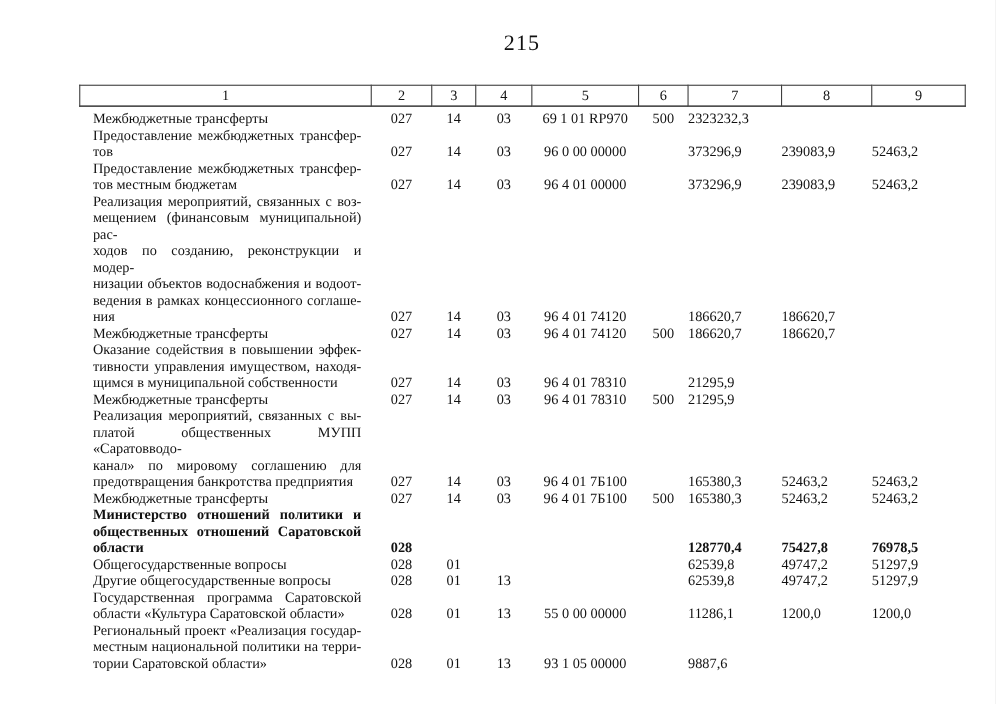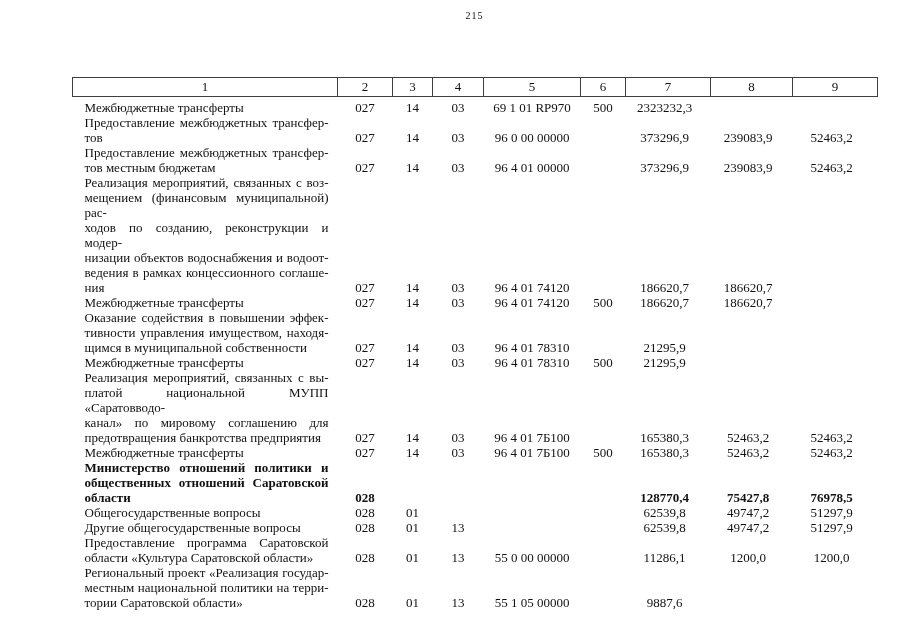--- a/index.html
+++ b/index.html
@@ -5,22 +5,22 @@
   html,body{margin:0;padding:0;background:#e9e9e9;}
   .page{
     position:relative;
     width:905px;height:640px;
     background:#ffffff;
     font-family:"Liberation Serif","DejaVu Serif",serif;
     color:#111;
     overflow:hidden;
   }
   .page-num{
-    position:absolute;top:10px;left:72px;width:805px;
-    text-align:center;font-size:10px;letter-spacing:1px;
+    position:absolute;top:28px;left:72px;width:805px;
+    text-align:center;font-size:20px;letter-spacing:1px;
   }
   .table-wrap{position:absolute;left:72px;top:77px;}
   table.budget{
     border-collapse:collapse;table-layout:fixed;width:805px;
     font-size:13px;line-height:15px;
   }
   table.budget thead th{
     border:1.5px solid #3f3f3f;
     font-weight:normal;
     padding:1px 0 2px 0;
@@ -29,21 +29,21 @@
   }
   table.budget tbody td{
     vertical-align:bottom;
     padding:0;
   }
   table.budget tbody tr:first-child td{padding-top:3px;}
   td.c1{text-align:left;padding-left:12px !important;padding-right:9px !important;}
   td.c1 .jline{text-align:justify;text-align-last:justify;-moz-text-align-last:justify;}
   td.c1 .lline{text-align:left;}
   td.c2,td.c3,td.c4,td.c5,td.c6{text-align:center;}
-  td.c7,td.c8,td.c9{text-align:center;padding-right:7px !important;}
+  td.c7,td.c8,td.c9{text-align:left;padding-right:7px !important;}
   tr.bold td{font-weight:bold;}
 </style>
 </head>
 <body>
 
 <div class="page">
   <div class="page-num">215</div>
 
   <div class="table-wrap">
     <table class="budget">
@@ -168,21 +168,21 @@
             <td class="c4">03</td>
             <td class="c5">96 4 01 78310</td>
             <td class="c6">500</td>
             <td class="c7">21295,9</td>
             <td class="c8"></td>
             <td class="c9"></td>
           </tr>
           <tr>
             <td class="c1">
               <div class="jline">Реализация мероприятий, связанных с вы-</div>
-              <div class="jline">платой национальной МУПП «Саратовводо-</div>
+              <div class="jline">платой общественных МУПП «Саратовводо-</div>
               <div class="jline">канал» по мировому соглашению для</div>
               <div class="lline">предотвращения банкротства предприятия</div>
             </td>
             <td class="c2">027</td>
             <td class="c3">14</td>
             <td class="c4">03</td>
             <td class="c5">96 4 01 7Б100</td>
             <td class="c6"></td>
             <td class="c7">165380,3</td>
             <td class="c8">52463,2</td>
@@ -237,42 +237,42 @@
             <td class="c3">01</td>
             <td class="c4">13</td>
             <td class="c5"></td>
             <td class="c6"></td>
             <td class="c7">62539,8</td>
             <td class="c8">49747,2</td>
             <td class="c9">51297,9</td>
           </tr>
           <tr>
             <td class="c1">
-              <div class="jline">Предоставление программа Саратовской</div>
+              <div class="jline">Государственная программа Саратовской</div>
               <div class="lline">области «Культура Саратовской области»</div>
             </td>
             <td class="c2">028</td>
             <td class="c3">01</td>
             <td class="c4">13</td>
             <td class="c5">55 0 00 00000</td>
             <td class="c6"></td>
             <td class="c7">11286,1</td>
             <td class="c8">1200,0</td>
             <td class="c9">1200,0</td>
           </tr>
           <tr>
             <td class="c1">
               <div class="jline">Региональный проект «Реализация государ-</div>
               <div class="jline">местным национальной политики на терри-</div>
               <div class="lline">тории Саратовской области»</div>
             </td>
             <td class="c2">028</td>
             <td class="c3">01</td>
             <td class="c4">13</td>
-            <td class="c5">55 1 05 00000</td>
+            <td class="c5">93 1 05 00000</td>
             <td class="c6"></td>
             <td class="c7">9887,6</td>
             <td class="c8"></td>
             <td class="c9"></td>
           </tr>
         </tbody>
     </table>
   </div>
 </div>
 

